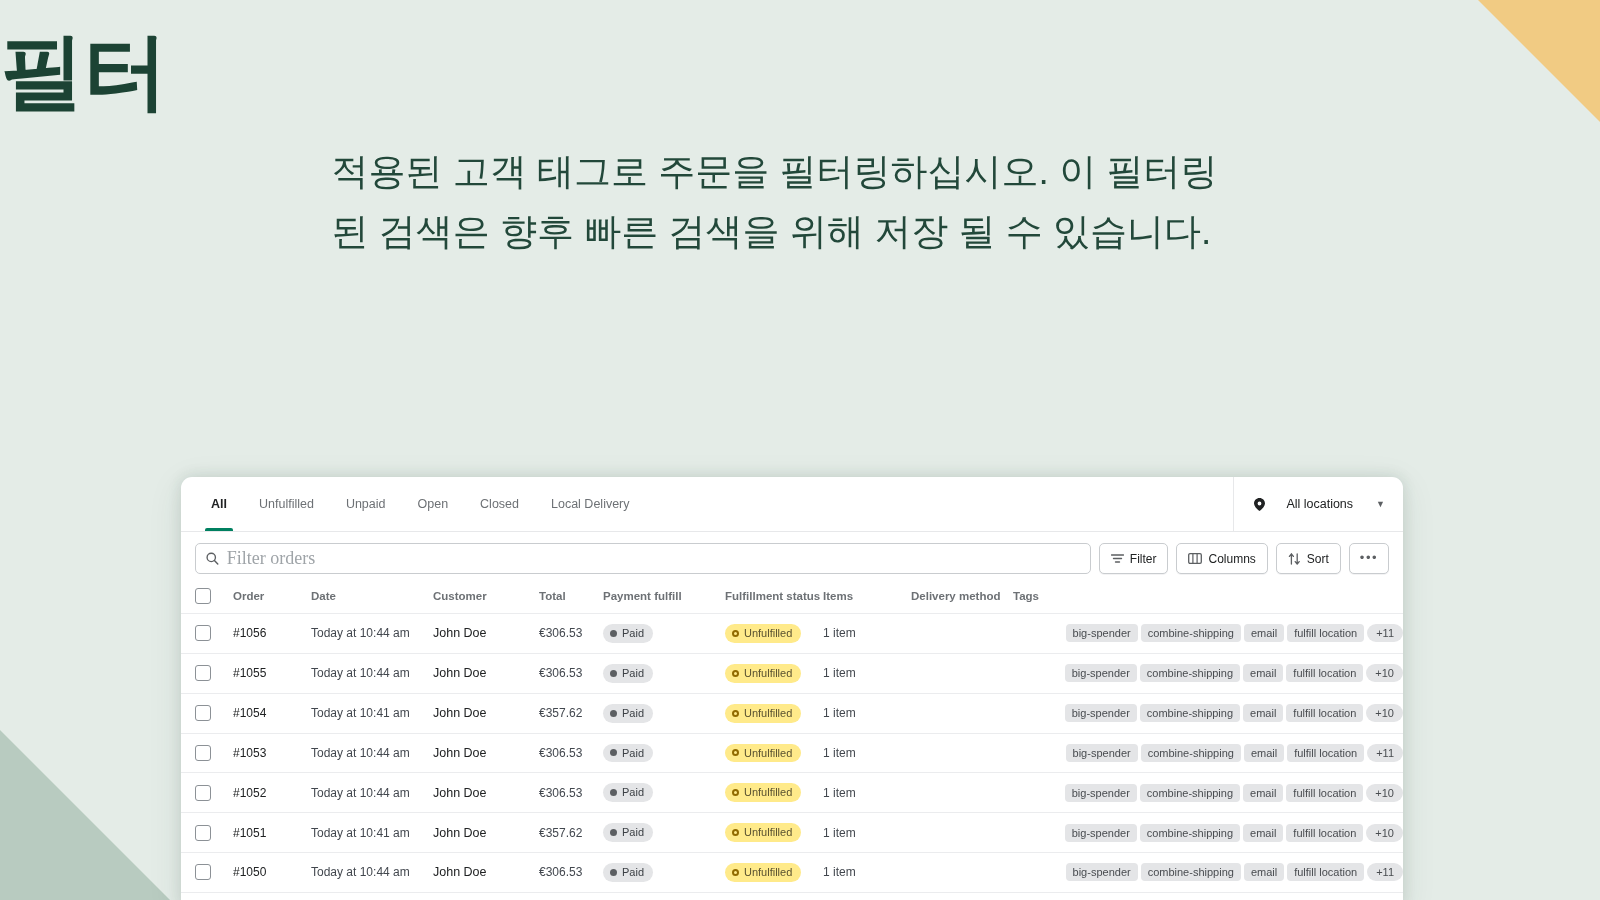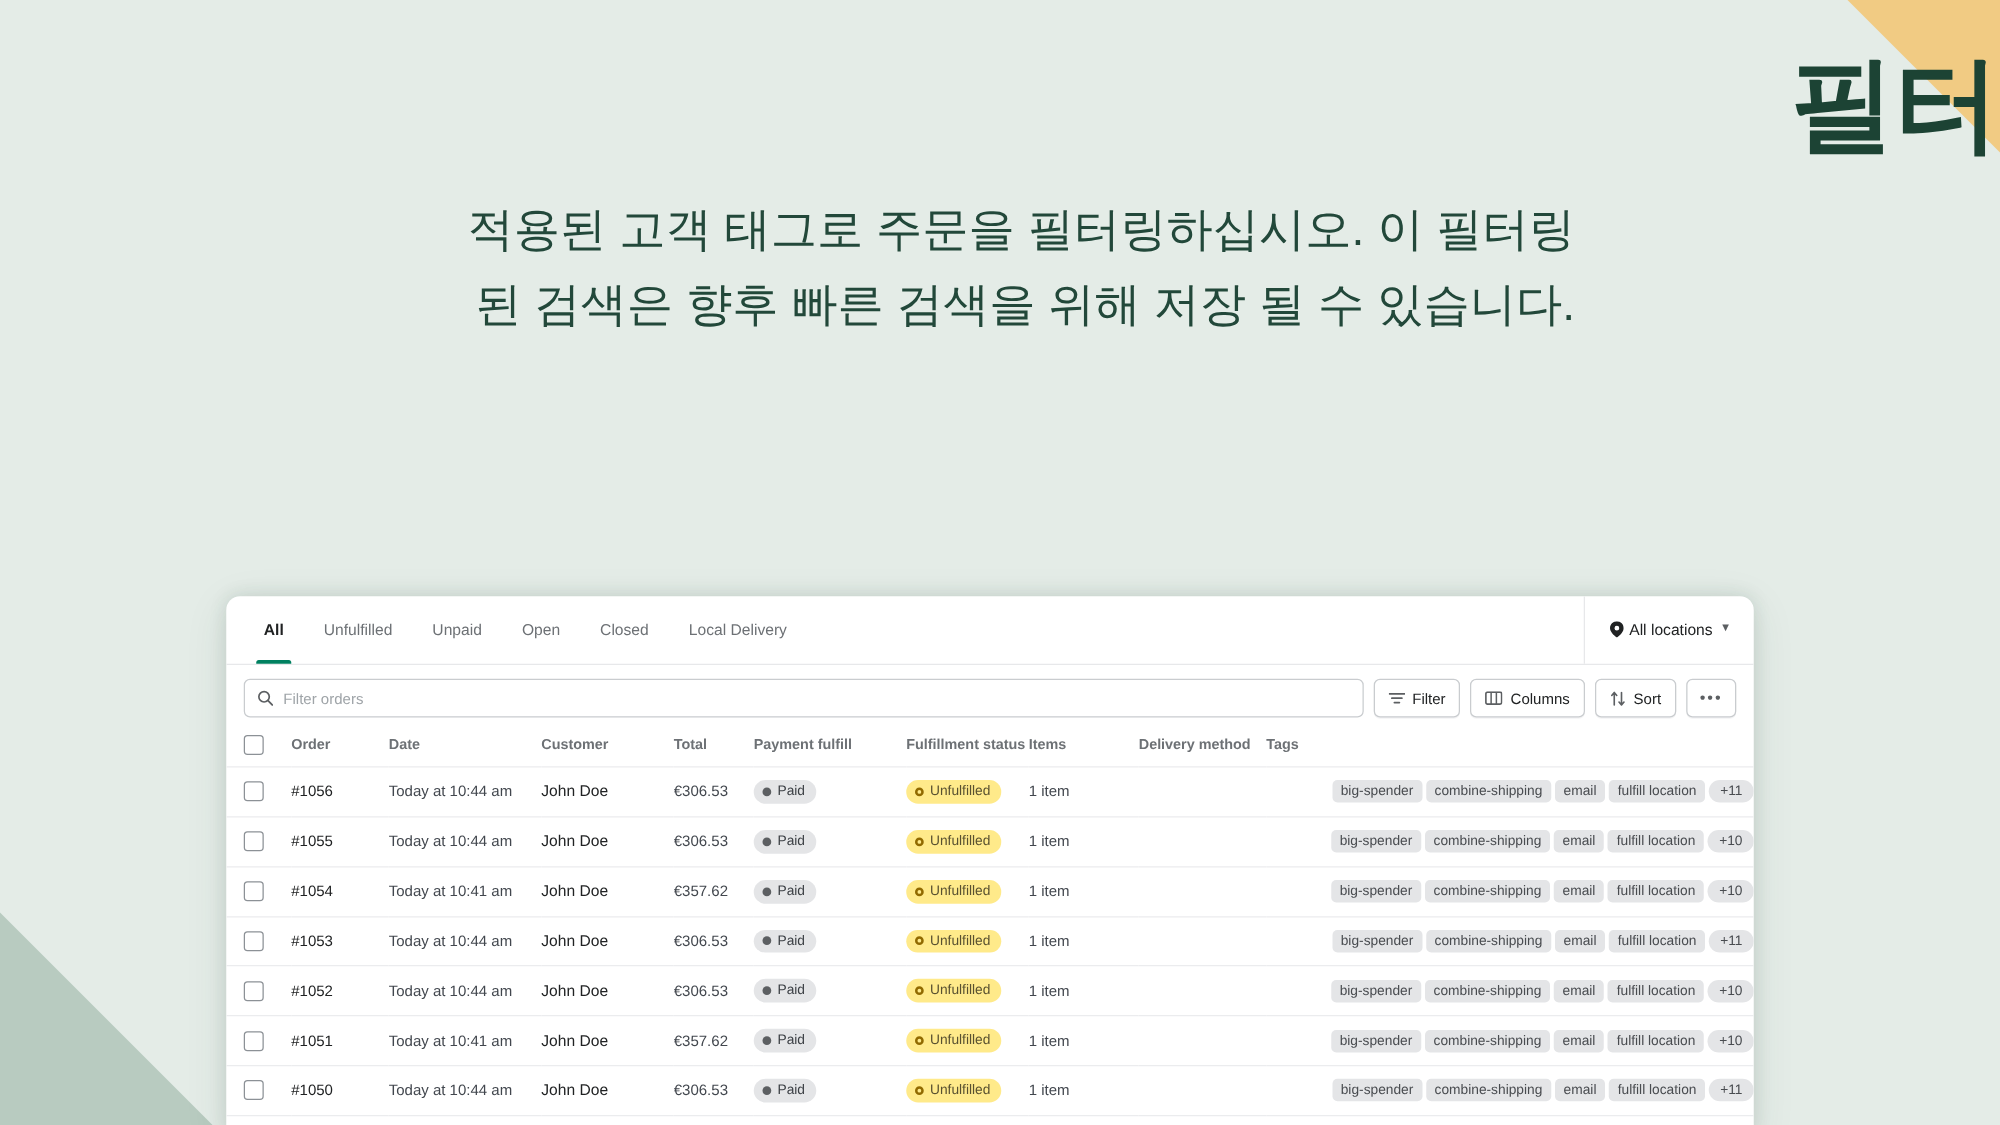--- a/index.html
+++ b/index.html
@@ -29,24 +29,24 @@
     bottom: 0; left: 0;
     width: 0; height: 0;
     border-bottom: 170px solid #b8cbc0;
     border-right: 170px solid transparent;
     z-index: 1;
   }
 
   
   .hero {
     position: absolute;
-    top: 0; left: 0; right: 0;
+    top: 0; left: 0; right: 17px;
     z-index: 3;
-    text-align: right;
-    padding-top: 36px;
+    text-align: left;
+    padding-top: 24px;
   }
   .hero-title {
     font-size: 84px;
     font-weight: bold;
     color: #1c4334;
     line-height: 1.12;
     letter-spacing: 0px;
     margin: 0;
   }
   .hero-sub {
@@ -111,21 +111,22 @@
     background: #008060;
   }
   .loc-wrap {
     display: flex;
     align-items: center;
     border-left: 1px solid #e7e8ea;
     padding: 0 18px 0 20px;
   }
   .loc-btn {
     display: flex;
-    gap: 4px;
+    align-items: center;
+    gap: 21px;
     font-size: 12.5px;
     color: #202223;
     white-space: nowrap;
   }
   .caret {
     font-size: 9px;
     color: #5c5f62;
     margin-left: 2px;
   }
 
@@ -143,22 +144,22 @@
     border-radius: 5px;
     background: #fff;
     display: flex;
     align-items: center;
     gap: 8px;
     padding: 0 10px;
   }
   .search-input {
     border: none;
     outline: none;
-    font-family: Liberation Sans, sans-serif;
-    font-size: 12px;
+    font-family: Liberation Serif, serif;
+    font-size: 18px;
     color: #a16207;
     background: transparent;
     width: 100%;
     padding: 0;
   }
   .search-input::placeholder { color: #9fa4a8; }
   .btn {
     height: 29px;
     border: 1px solid #c9cccf;
     border-radius: 5px;

